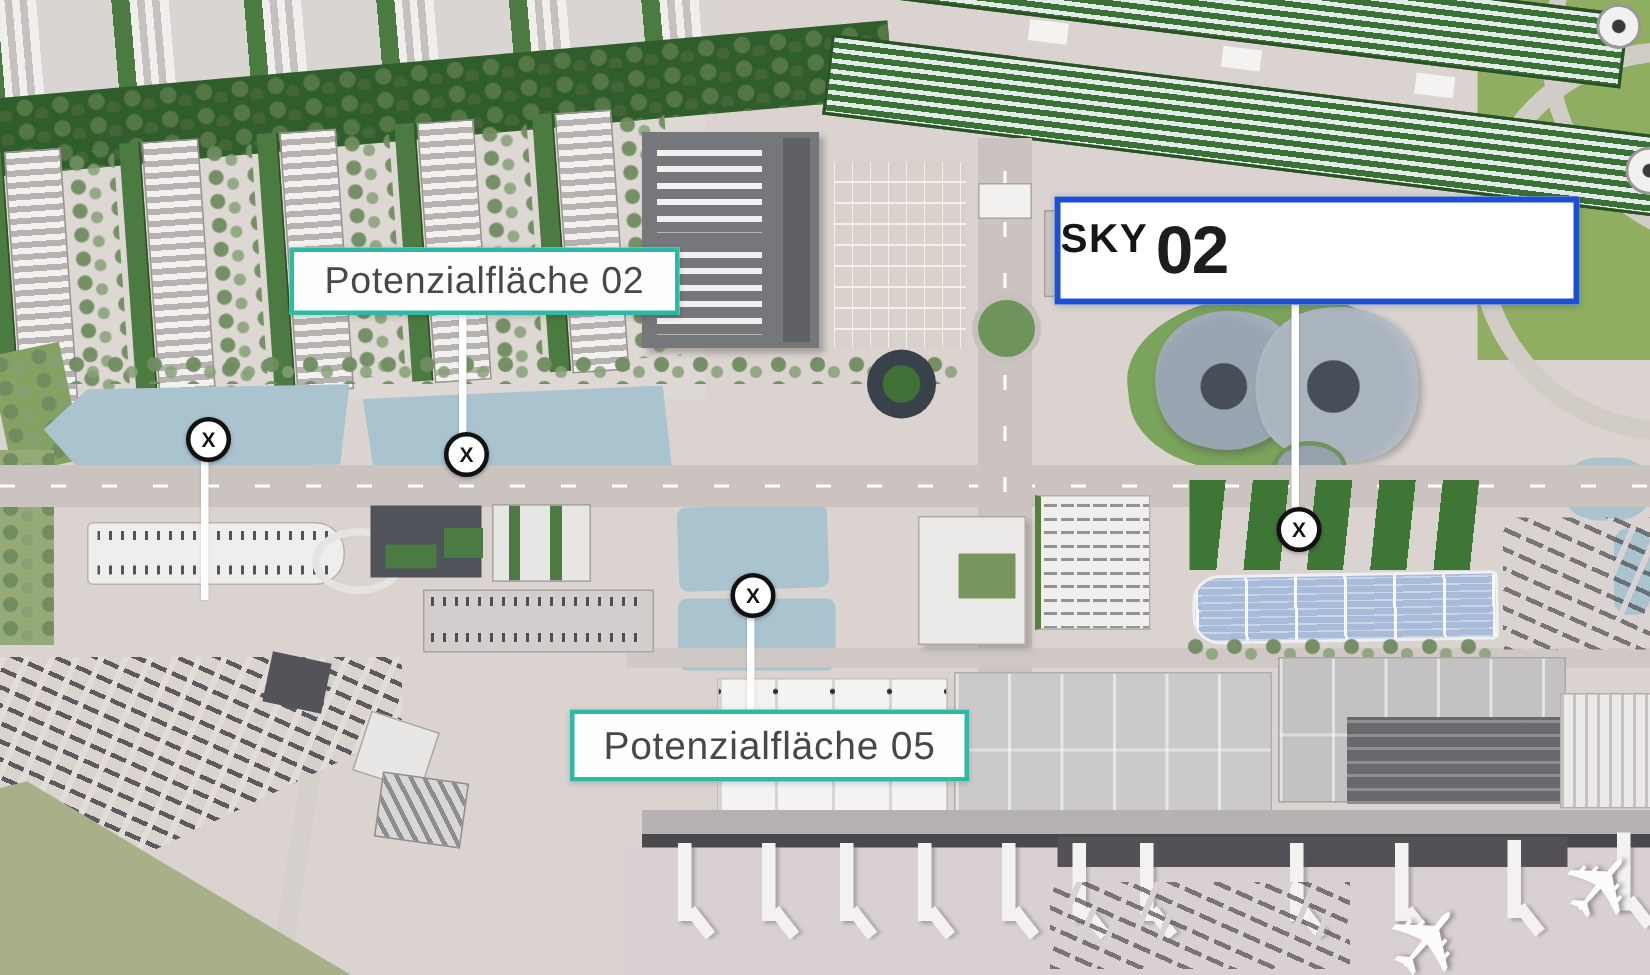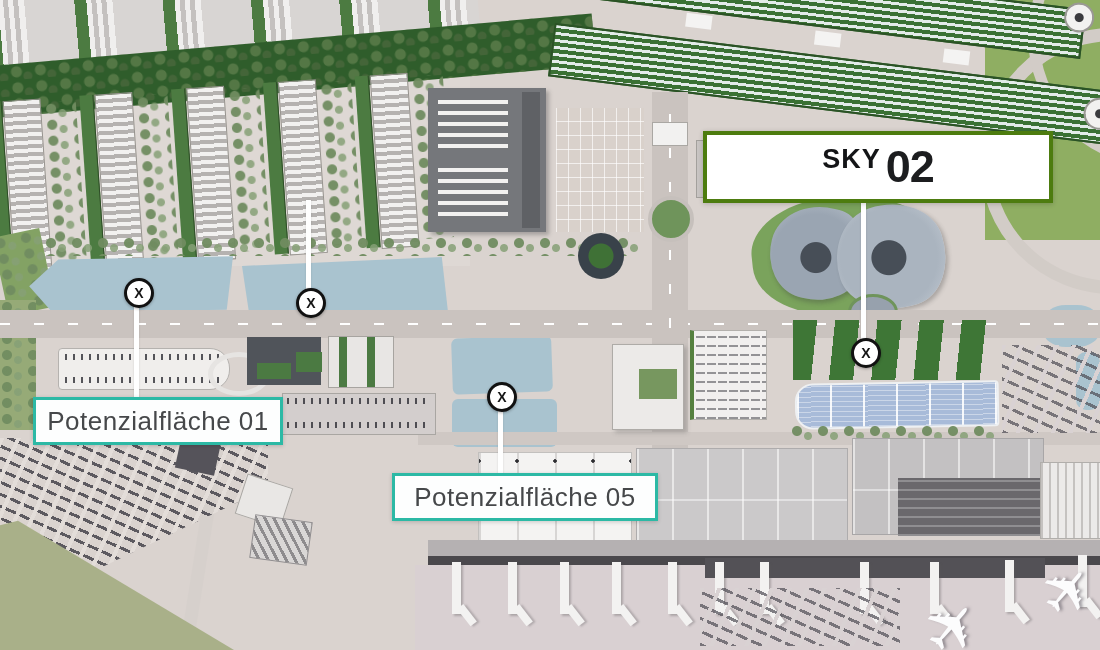--- a/index.html
+++ b/index.html
@@ -41,22 +41,22 @@
   
   .leader{position:absolute;width:5px;background:#fff;box-shadow:0 0 2px rgba(0,0,0,.15);}
   .marker{position:absolute;width:24px;height:24px;border:3px solid #111;border-radius:50%;
         background:#fff;display:flex;align-items:center;justify-content:center;
         font-size:14px;font-weight:600;color:#141414;line-height:1;
         box-shadow:0 1px 3px rgba(0,0,0,.3);}
   .area-label{position:absolute;background:#fdfefe;border:3px solid #2cb9a5;
         display:flex;align-items:center;justify-content:center;
         color:#46484a;font-size:26px;font-weight:400;letter-spacing:.5px;white-space:nowrap;
         box-shadow:0 1px 4px rgba(0,0,0,.18);}
-  .logo-box{position:absolute;background:#fff;border:4px solid #4d7c0f;
-        display:flex;align-items:center;justify-content:center;
+  .logo-box{position:absolute;background:#fff;border:4px solid #1d4ed8;
+        display:flex;align-items:center;
         box-shadow:0 1px 5px rgba(0,0,0,.2);}
   .logo-sky{font-weight:700;font-size:27px;letter-spacing:1px;color:#141517;line-height:1;
         align-self:flex-start;}
   .logo-row{display:flex;align-items:flex-start;}
   .logo-project{font-weight:700;font-size:45px;color:#2cb9a5;line-height:.92;letter-spacing:-1px;margin-left:2px;}
   .logo-number{font-weight:600;font-size:45px;color:#1c1d1f;line-height:.92;margin-left:5px;letter-spacing:-1px;}
   .plane{position:absolute;color:#fcfcfd;text-shadow:2px 2px 3px rgba(95,90,98,.55);
         font-family:"DejaVu Sans", sans-serif;line-height:1;}
 </style>
 </head>
@@ -204,24 +204,24 @@
   <div class="marker" style="left:296px;top:288px;">
       <span>X</span>
     </div>
   <div class="marker" style="left:487px;top:382px;">
       <span>X</span>
     </div>
   <div class="marker" style="left:851px;top:338px;">
       <span>X</span>
     </div>
 
-  <div class="area-label" style="left:33px;top:397px;width:244px;height:42px;">
-    <span>Potenzialfläche 01</span>
-  </div>
-  <div class="area-label" style="left:392px;top:473px;width:260px;height:42px;">
+  <div class="area-label" style="left:193px;top:165px;width:254px;height:39px;font-size:25px;">
+    <span>Potenzialfläche 02</span>
+  </div>
+  <div class="area-label" style="left:380px;top:473px;width:260px;height:42px;">
     <span>Potenzialfläche 05</span>
   </div>
 
   <div class="logo-box" style="left:703px;top:131px;width:342px;height:64px;">
     <div class="logo-row">
       <span class="logo-sky">SKY</span>
       <span class="logo-number">02</span>
     </div>
   </div>
 

